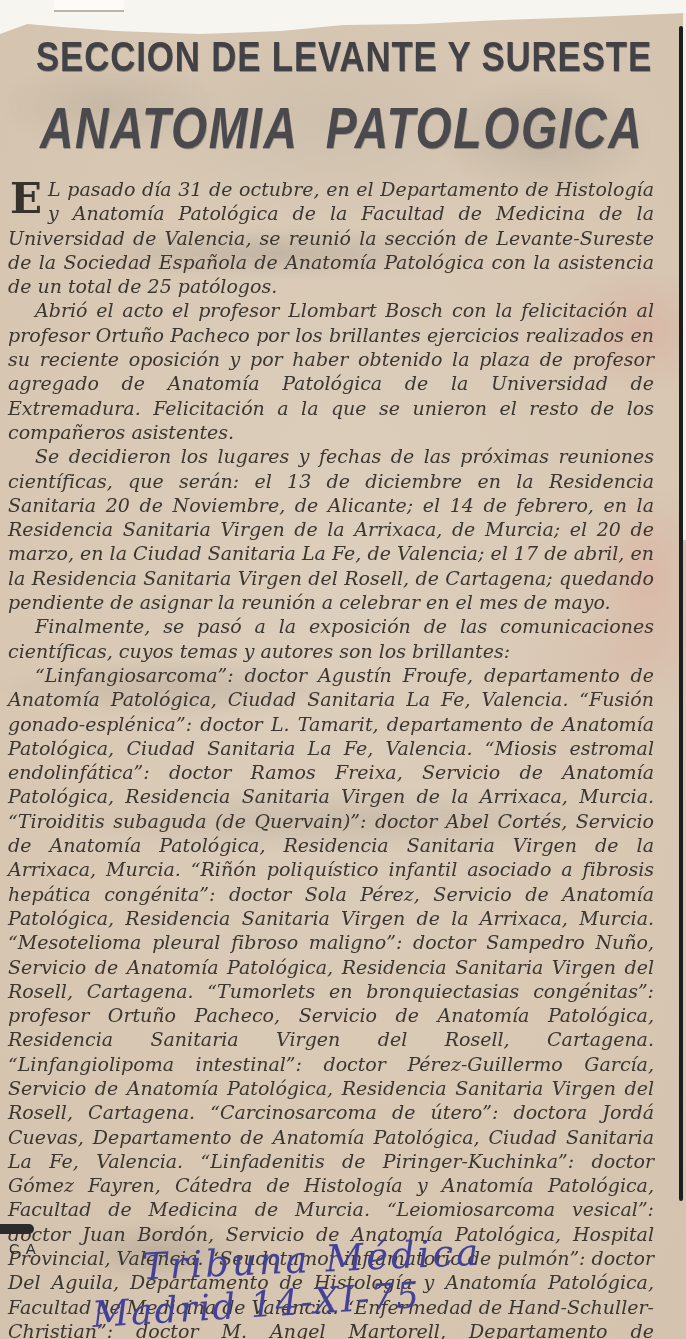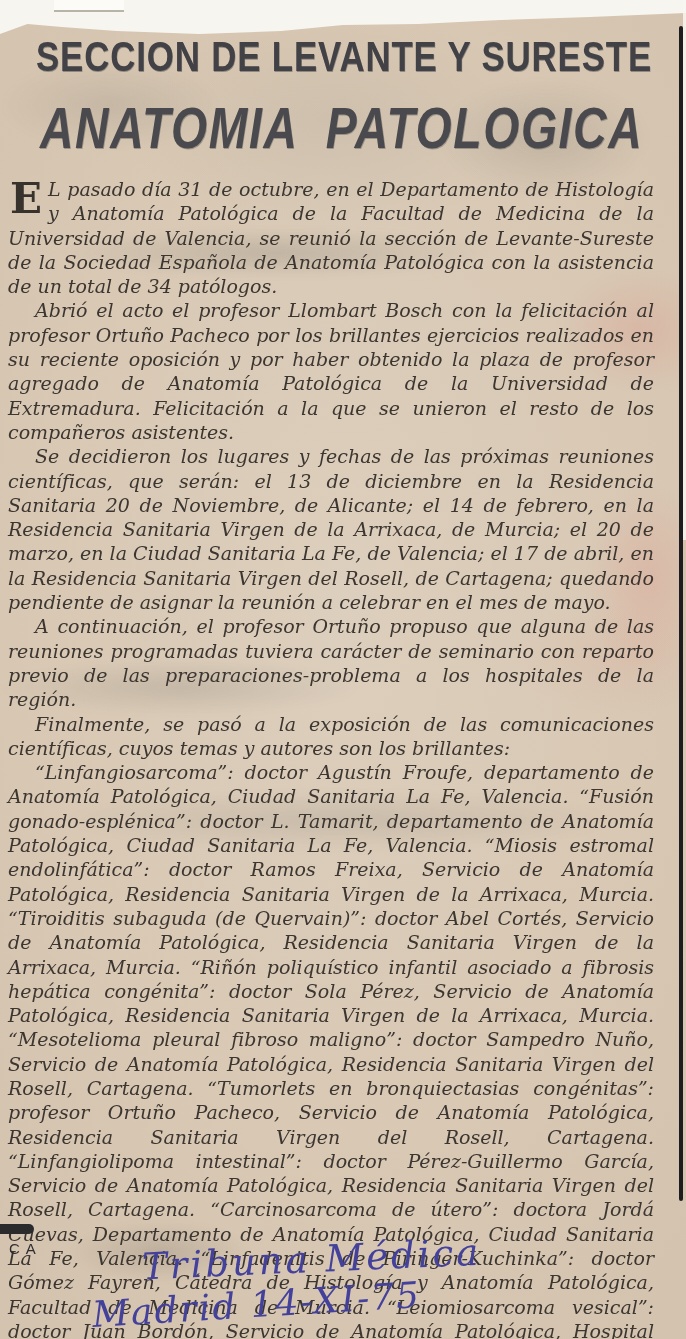--- a/index.html
+++ b/index.html
@@ -119,24 +119,23 @@
     <div class="smudge smudge-c"></div>
     <div class="smudge smudge-d"></div>
     <div class="smudge smudge-e"></div>
     <div class="smudge smudge-f"></div>
 
     <div class="section-header">SECCION DE LEVANTE Y SURESTE</div>
 
     <div class="article-title">ANATOMIA PATOLOGICA</div>
 
     <div class="article-body">
-      <p class="lead"><span class="drop-cap">E</span><span>L pasado día 31 de octubre, en el Departamento de Histología y Anatomía Patológica de la Facultad de Medicina de la Universidad de Valencia, se reunió la sección de Levante-Sureste de la Sociedad Española de Anatomía Patológica con la asistencia de un total de 34 patólogos.</span></p>
+      <p class="lead"><span class="drop-cap">E</span><span>L pasado día 31 de octubre, en el Departamento de Histología y Anatomía Patológica de la Facultad de Medicina de la Universidad de Valencia, se reunió la sección de Levante-Sureste de la Sociedad Española de Anatomía Patológica con la asistencia de un total de 25 patólogos.</span></p>
       <p>Abrió el acto el profesor Llombart Bosch con la felicitación al profesor Ortuño Pacheco por los brillantes ejercicios realizados en su reciente oposición y por haber obtenido la plaza de profesor agregado de Anatomía Patológica de la Universidad de Extremadura. Felicitación a la que se unieron el resto de los compañeros asistentes.</p>
       <p>Se decidieron los lugares y fechas de las próximas reuniones científicas, que serán: el 13 de diciembre en la Residencia Sanitaria 20 de Noviembre, de Alicante; el 14 de febrero, en la Residencia Sanitaria Virgen de la Arrixaca, de Murcia; el 20 de marzo, en la Ciudad Sanitaria La Fe, de Valencia; el 17 de abril, en la Residencia Sanitaria Virgen del Rosell, de Cartagena; quedando pendiente de asignar la reunión a celebrar en el mes de mayo.</p>
-      <p>A continuación, el profesor Ortuño propuso que alguna de las reuniones programadas tuviera carácter de seminario con reparto previo de las preparaciones-problema a los hospitales de la región.</p>
       <p>Finalmente, se pasó a la exposición de las comunicaciones científicas, cuyos temas y autores son los brillantes:</p>
       <p>“Linfangiosarcoma”: doctor Agustín Froufe, departamento de Anatomía Patológica, Ciudad Sanitaria La Fe, Valencia. “Fusión gonado-esplénica”: doctor L. Tamarit, departamento de Anatomía Patológica, Ciudad Sanitaria La Fe, Valencia. “Miosis estromal endolinfática”: doctor Ramos Freixa, Servicio de Anatomía Patológica, Residencia Sanitaria Virgen de la Arrixaca, Murcia. “Tiroiditis subaguda (de Quervain)”: doctor Abel Cortés, Servicio de Anatomía Patológica, Residencia Sanitaria Virgen de la Arrixaca, Murcia. “Riñón poliquístico infantil asociado a fibrosis hepática congénita”: doctor Sola Pérez, Servicio de Anatomía Patológica, Residencia Sanitaria Virgen de la Arrixaca, Murcia. “Mesotelioma pleural fibroso maligno”: doctor Sampedro Nuño, Servicio de Anatomía Patológica, Residencia Sanitaria Virgen del Rosell, Cartagena. “Tumorlets en bronquiectasias congénitas”: profesor Ortuño Pacheco, Servicio de Anatomía Patológica, Residencia Sanitaria Virgen del Rosell, Cartagena. “Linfangiolipoma intestinal”: doctor Pérez-Guillermo García, Servicio de Anatomía Patológica, Residencia Sanitaria Virgen del Rosell, Cartagena. “Carcinosarcoma de útero”: doctora Jordá Cuevas, Departamento de Anatomía Patológica, Ciudad Sanitaria La Fe, Valencia. “Linfadenitis de Piringer-Kuchinka”: doctor Gómez Fayren, Cátedra de Histología y Anatomía Patológica, Facultad de Medicina de Murcia. “Leiomiosarcoma vesical”: doctor Juan Bordón, Servicio de Anatomía Patológica, Hospital Provincial, Valencia. “Seudotumor inflamatorio de pulmón”: doctor Del Aguila, Departamento de Histología y Anatomía Patológica, Facultad de Medicina de Valencia. “Enfermedad de Hand-Schuller-Christian”: doctor M. Angel Martorell, Departamento de Histología y Anatomía Patológica, Facultad de Medicina de Valencia.</p>
     </div>
 
     <div class="ink-mark"></div>
     <div class="ca-stamp">CA</div>
 
     <div class="handwriting hw-line1">Tribuna Médica</div>
     <div class="handwriting hw-line2">Madrid 14-XI-75</div>
 

